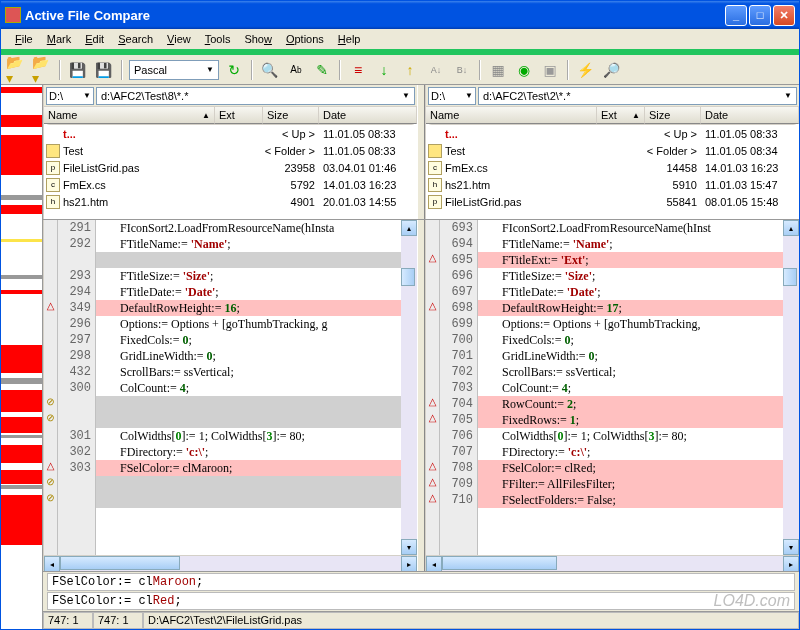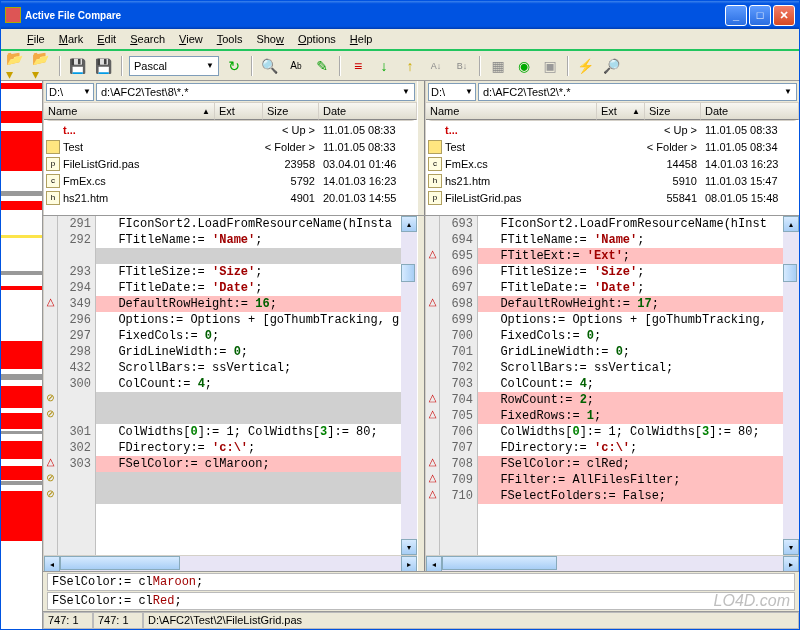--- a/index.html
+++ b/index.html
@@ -1,24 +1,24 @@
 <!DOCTYPE html>
 <html><head>
 <meta charset="utf-8">
 <style>
 * { margin: 0; padding: 0; box-sizing: border-box; }
 body { font-family: Tahoma, sans-serif; font-size: 11px; background: #ece9d8; overflow: hidden; }
 .window { width: 800px; height: 630px; border: 1px solid #0053e1; background: #ece9d8; display: flex; flex-direction: column; }
 .titlebar { height: 28px; background: linear-gradient(to bottom, #3b82ec 0%, #0053e1 10%, #0053e1 90%, #003db2 100%); display: flex; align-items: center; padding: 0 4px; color: white; font-weight: bold; }
 .titlebar .icon { width: 16px; height: 16px; margin-right: 4px; background: #d55; border: 1px solid #aa0; }
-.titlebar .title { flex: 1; font-size: 10px; }
+.titlebar .title { flex: 1; font-size: 13px; }
 .winbtns { display: flex; gap: 2px; }
 .winbtn { width: 22px; height: 21px; background: linear-gradient(#5f9cff,#2a6ee1); border: 1px solid #fff; border-radius: 3px; display: flex; align-items: center; justify-content: center; color: white; font-weight: bold; cursor: pointer; }
 .winbtn.close { background: linear-gradient(#f27e6a,#d74a23); }
-.menubar { background: #ece9d8; border-bottom: 2px solid #22c55e; padding: 2px 20px; display: flex; gap: 2px; }
+.menubar { background: #ece9d8; border-bottom: 6px solid #22c55e; padding: 2px 8px; display: flex; gap: 2px; }
 .menubar span { padding: 2px 6px; cursor: pointer; }
 .menubar span u { text-decoration: underline; }
 .toolbar { background: #ece9d8; border-bottom: 1px solid #999; padding: 2px 4px; display: flex; align-items: center; gap: 4px; height: 30px; }
 .tbtn { width: 22px; height: 22px; border: 1px solid transparent; display: flex; align-items: center; justify-content: center; cursor: pointer; font-size: 14px; }
 .tsep { width: 2px; height: 20px; border-left: 1px solid #aaa; border-right: 1px solid #fff; margin: 0 2px; }
 .combo { width: 90px; height: 20px; background: white; border: 1px solid #7f9db9; padding: 1px 4px; display: flex; align-items: center; justify-content: space-between; cursor: pointer; }
 .combo .arr { font-size: 8px; }
 .workarea { flex: 1; display: flex; overflow: hidden; }
 .overview { width: 42px; background: white; border-right: 1px solid #999; position: relative; }
 .ov-block { position: absolute; left: 0; right: 0; }
@@ -45,21 +45,21 @@
 .frow { display: flex; align-items: center; height: 17px; padding-left: 2px; cursor: pointer; }
 .frow .ico { width: 14px; height: 14px; margin-right: 3px; background: #fffde0; border: 1px solid #b0a060; display: inline-flex; align-items: center; justify-content: center; font-size: 8px; }
 .frow .nm { flex: 1; white-space: nowrap; overflow: hidden; }
 .frow .sz { width: 56px; text-align: right; padding-right: 4px; }
 .frow .dt { width: 98px; padding-left: 4px; }
 .frow.up .nm { color: #c00; font-weight: bold; }
 .code { flex: 1; display: flex; overflow: hidden; position: relative; }
 .gutter { width: 14px; background: #ececec; border-right: 1px solid #c0c0c0; }
 .linenos { width: 38px; background: #ececec; text-align: right; color: #666; font-family: 'Courier New', monospace; font-size: 12px; line-height: 16px; padding-right: 4px; border-right: 1px solid #c0c0c0; }
 .codesrc { flex: 1; font-family: 'Courier New', monospace; font-size: 12px; line-height: 16px; white-space: pre; overflow: hidden; }
-.cline { height: 16px; padding-left: 8px; display: flex; align-items: center; position: relative; }
+.cline { height: 16px; padding-left: 18px; display: flex; align-items: center; position: relative; font-family: Liberation Serif, serif; }
 .cline.diff { background: #ffc0c0; }
 .cline.gap { background: #d0d0d0; }
 .str { color: #a00000; font-weight: bold; }
 .num { color: #006000; font-weight: bold; }
 .idx { color: #008000; font-weight: bold; }
 .scroll-h { height: 16px; background: #ece9d8; border-top: 1px solid #d4d0c8; display: flex; }
 .sb-btn { width: 16px; height: 16px; background: linear-gradient(#d6eaff,#a8cef5); border: 1px solid #8ab; display: flex; align-items: center; justify-content: center; font-size: 8px; cursor: pointer; }
 .sb-track { flex: 1; background: #e8e5f5; position: relative; }
 .sb-thumb { position: absolute; height: 14px; top: 0; background: linear-gradient(#d6eaff,#a8cef5); border: 1px solid #8ab; }
 .scroll-v { width: 16px; background: #e8e5f5; display: flex; flex-direction: column; }

